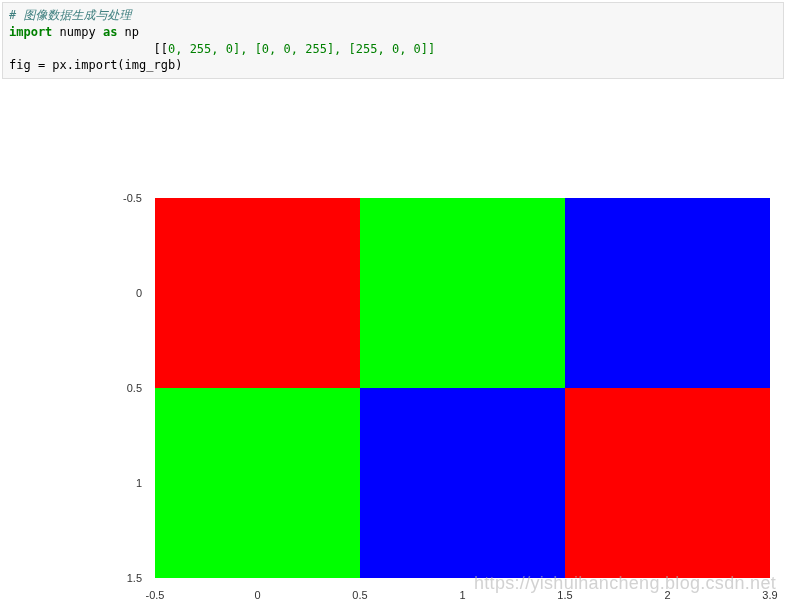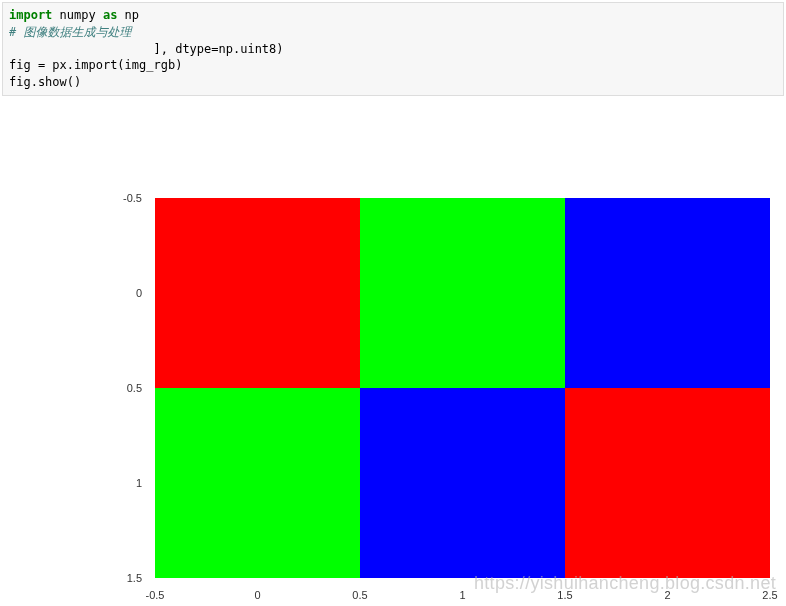--- a/index.html
+++ b/index.html
@@ -81,25 +81,24 @@
       color: rgba(180,180,180,0.6);
       font-size: 18px;
       font-family: Arial, sans-serif;
       letter-spacing: 0.3px;
     }
   </style>
 </head>
 <body>
 
 <div class="code-block">
+  <div class="code-line"><span class="comment"># 图像数据生成与处理</span></div>
   <div class="code-line"><span class="keyword">import</span><span class="normal"> numpy </span><span class="keyword">as</span><span class="normal"> np</span></div>
-  <div class="code-line"><span class="comment"># 图像数据生成与处理</span></div>
-  <div class="code-line"><span class="normal">                    ], dtype=np.uint8)</span></div>
+  <div class="code-line"><span class="normal">                    [[</span><span class="number">0, 255, 0], [0, 0, 255], [255, 0, 0]]</span></div>
   <div class="code-line"><span class="normal">fig = px.import(img_rgb)</span></div>
-  <div class="code-line"><span class="normal">fig.show()</span></div>
 </div>
 
 <div class="chart-container">
   <div class="y-axis">
     <div class="y-tick" style="top:0%">-0.5</div>
     <div class="y-tick" style="top:25%">0</div>
     <div class="y-tick" style="top:50%">0.5</div>
     <div class="y-tick" style="top:75%">1</div>
     <div class="y-tick" style="top:100%">1.5</div>
   </div>
@@ -111,17 +110,17 @@
     <div class="cell" style="background:#0000ff"></div>
     <div class="cell" style="background:#ff0000"></div>
   </div>
   <div class="x-axis">
     <div class="x-tick" style="left:0%">-0.5</div>
     <div class="x-tick" style="left:16.666%">0</div>
     <div class="x-tick" style="left:33.333%">0.5</div>
     <div class="x-tick" style="left:50%">1</div>
     <div class="x-tick" style="left:66.666%">1.5</div>
     <div class="x-tick" style="left:83.333%">2</div>
-    <div class="x-tick" style="left:100%">2.5</div>
+    <div class="x-tick" style="left:100%">3.9</div>
   </div>
 </div>
 
 <div class="watermark">https://yishuihancheng.blog.csdn.net</div>
 
 </body></html>

